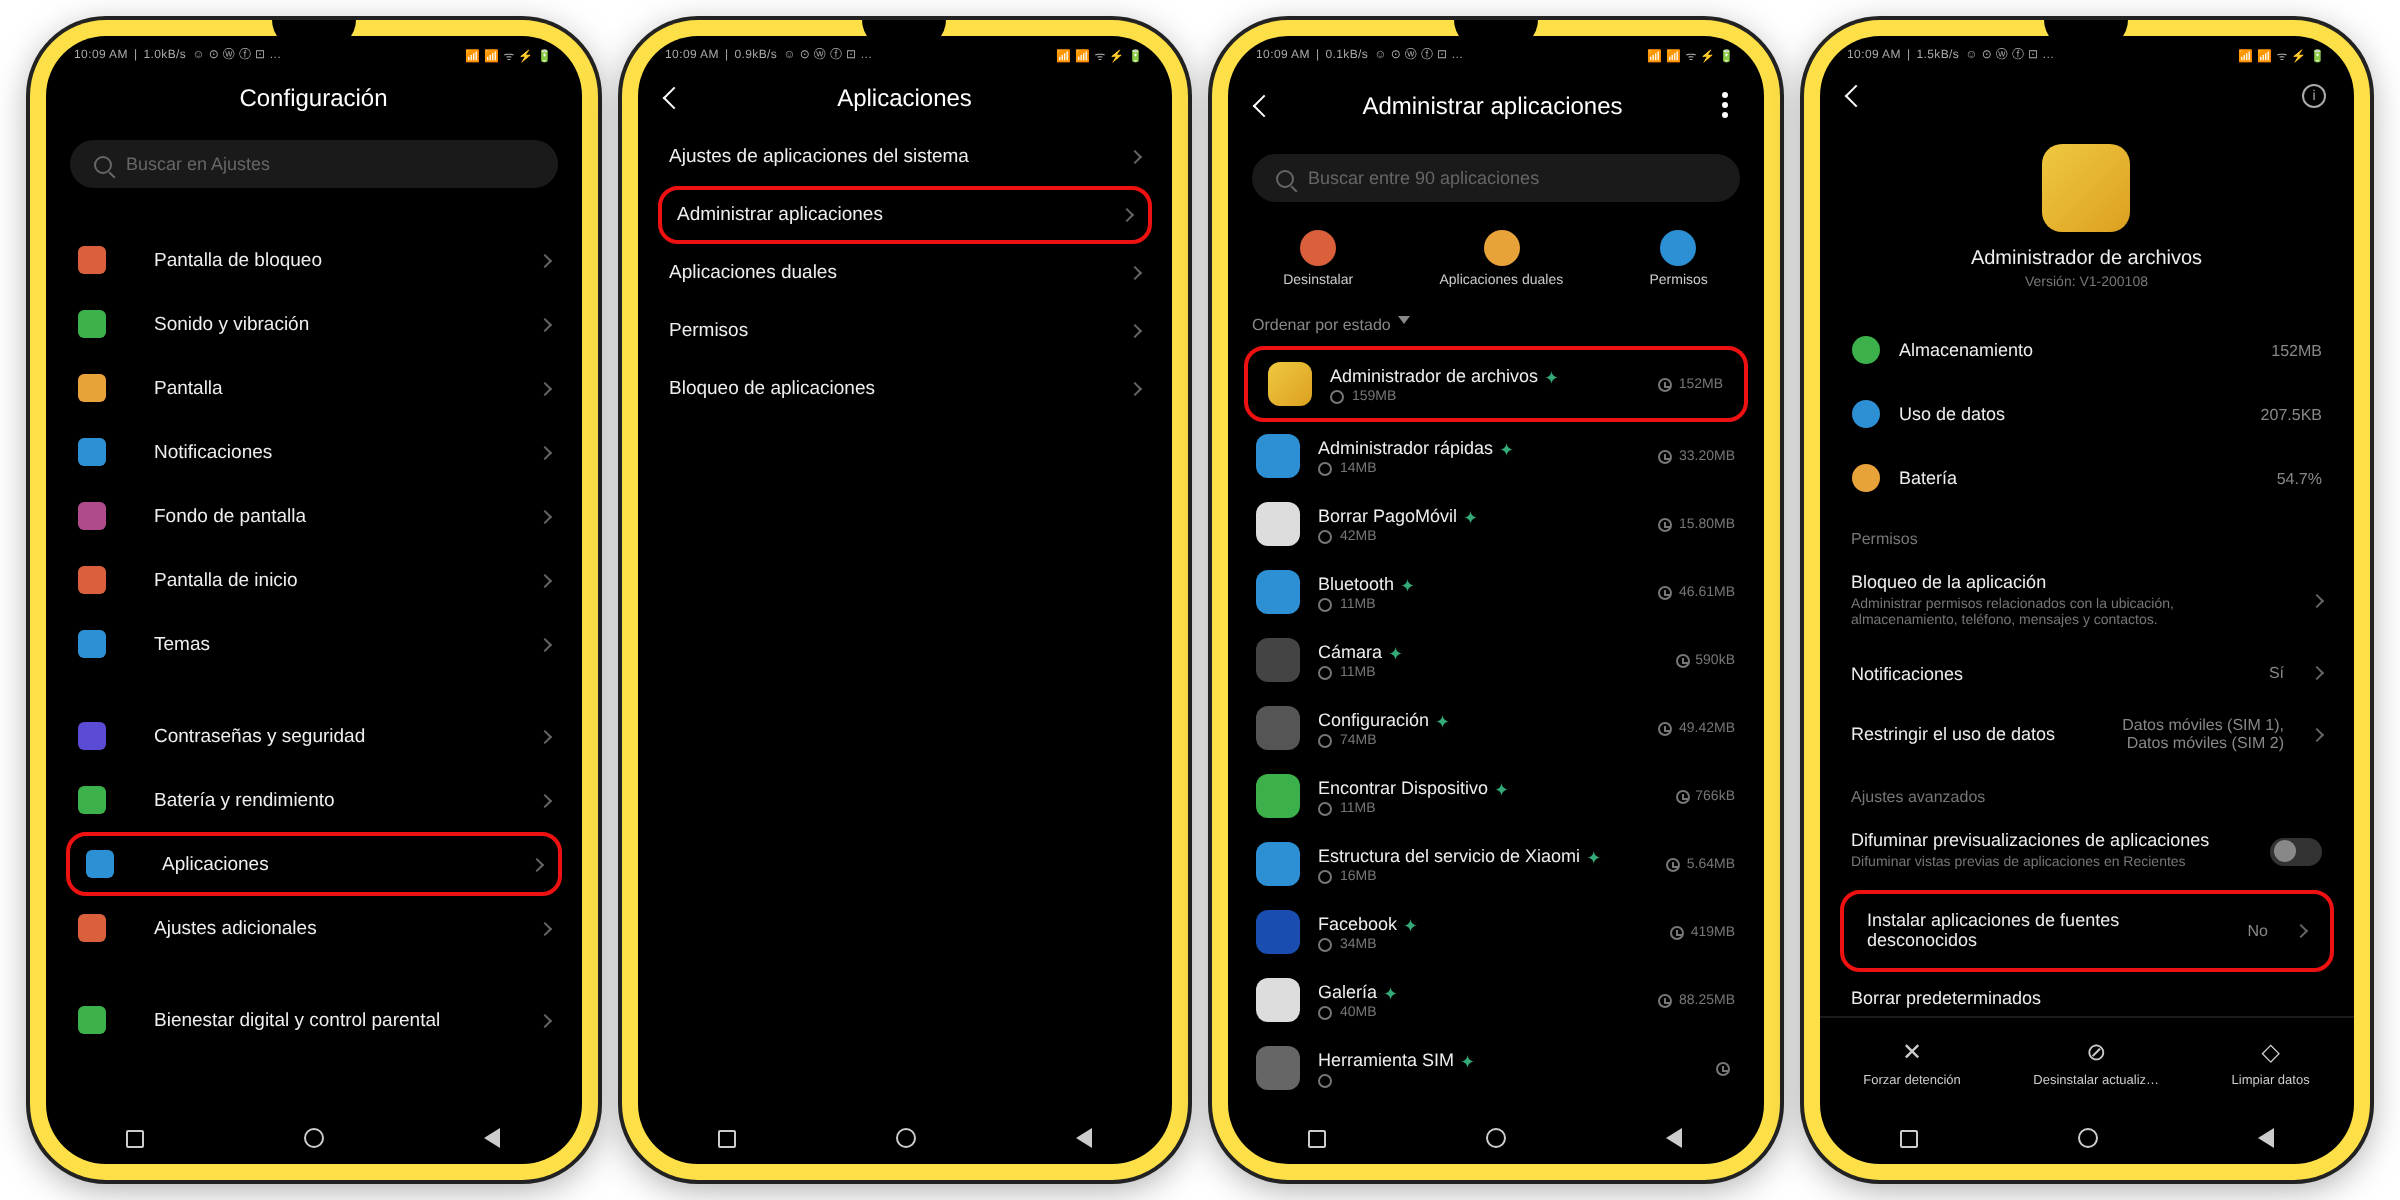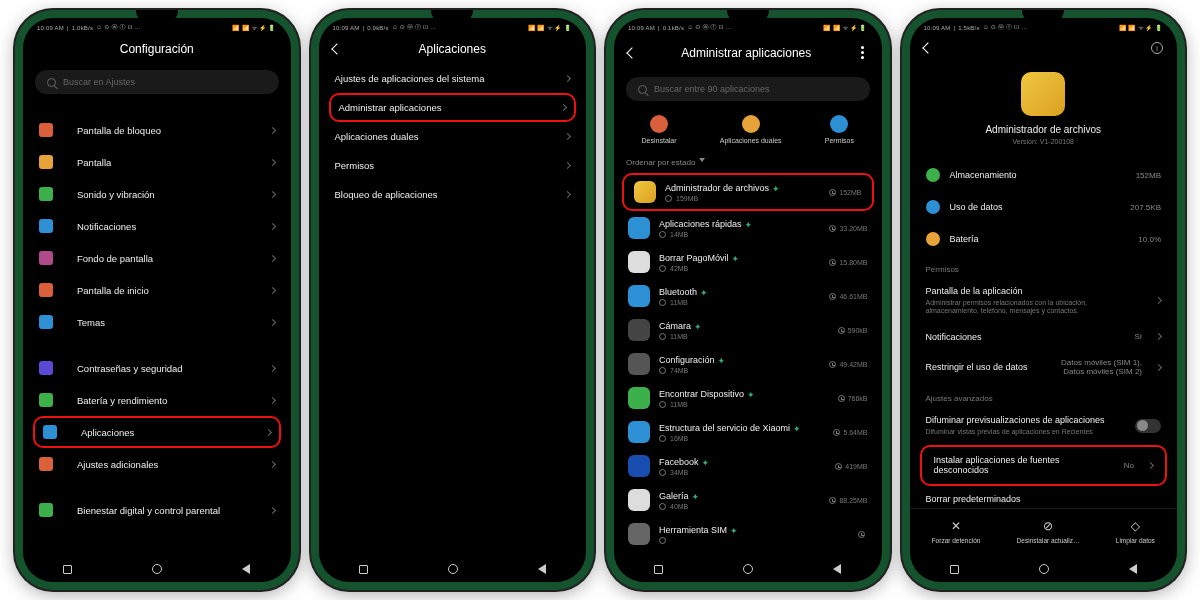--- a/index.html
+++ b/index.html
@@ -1,17 +1,17 @@
 <!DOCTYPE html>
 <html><head>
 <meta charset="utf-8">
 <style>
 *{margin:0;padding:0;box-sizing:border-box;font-family:-apple-system,"Helvetica Neue",Arial,sans-serif;-webkit-font-smoothing:antialiased}
 body{background:#fff;width:1200px;height:600px;display:flex;justify-content:space-between;padding:10px 15px;gap:12px}
-.phone{flex:1;background:#14532d;border-radius:38px;padding:8px;position:relative;box-shadow:0 0 0 2px #222,0 4px 18px rgba(0,0,0,.35)}
+.phone{flex:1;background:#fde047;border-radius:38px;padding:8px;position:relative;box-shadow:0 0 0 2px #222,0 4px 18px rgba(0,0,0,.35)}
 .screen{background:#000;border-radius:30px;height:100%;overflow:hidden;color:#fff;font-size:9px;position:relative;display:flex;flex-direction:column}
 .notch{position:absolute;top:0;left:50%;transform:translateX(-50%);width:42px;height:14px;background:#000;border-radius:0 0 18px 18px;z-index:3}
 .statusbar{display:flex;justify-content:space-between;align-items:center;padding:5px 14px 2px;font-size:6px;color:#aaa;letter-spacing:.2px}
 .statusbar .sl{display:flex;gap:3px;align-items:center}
 .statusbar .sr{display:flex;gap:2px;align-items:center}
 .titlebar{display:flex;align-items:center;padding:8px 14px;gap:10px;position:relative}
 .titlebar .back{width:8px;height:8px;border-left:1.5px solid #fff;border-bottom:1.5px solid #fff;transform:rotate(45deg)}
 .titlebar .ctitle{flex:1;text-align:center;font-size:12px;font-weight:500;color:#fff}
 .titlebar .more{display:flex;flex-direction:column;gap:2px;padding:4px}
 .titlebar .more span{width:3px;height:3px;border-radius:50%;background:#fff}
@@ -95,27 +95,27 @@
 </div>
 <div class="content">
 <div class="gap"></div>
 <div id="p1g1">
           <div class="row">
             <span class="ricon" style="background:#d9603a"></span>
             <span class="rlabel">Pantalla de bloqueo</span>
             <span class="rchev"></span>
           </div>
           <div class="row">
+            <span class="ricon" style="background:#3cb04a"></span>
+            <span class="rlabel">Sonido y vibración</span>
+            <span class="rchev"></span>
+          </div>
+          <div class="row">
             <span class="ricon" style="background:#e8a23a"></span>
             <span class="rlabel">Pantalla</span>
-            <span class="rchev"></span>
-          </div>
-          <div class="row">
-            <span class="ricon" style="background:#3cb04a"></span>
-            <span class="rlabel">Sonido y vibración</span>
             <span class="rchev"></span>
           </div>
           <div class="row">
             <span class="ricon" style="background:#2d8fd4"></span>
             <span class="rlabel">Notificaciones</span>
             <span class="rchev"></span>
           </div>
           <div class="row">
             <span class="ricon" style="background:#b04a8a"></span>
             <span class="rlabel">Fondo de pantalla</span>
@@ -293,21 +293,21 @@
               <span class="clockicon"></span>
               <span>152MB</span>
             </div>
 </div>
 </div>
 <div id="p3apps">
           <div class="approw">
             <span class="aicon" style="background:#2d8fd4"></span>
             <div class="ainfo">
               <div class="aname">
-                <span>Aplicaciones rápidas</span>
+                <span>Administrador rápidas</span>
                 <span class="dbadge">✦</span>
               </div>
               <div class="asub">
                 <span class="diskicon"></span>
                 <span>14MB</span>
               </div>
             </div>
             <div class="asz">
               <span class="clockicon"></span>
               <span>33.20MB</span>
@@ -508,27 +508,27 @@
             <span class="sval">152MB</span>
           </div>
           <div class="statrow">
             <span class="sicon2" style="background:#2d8fd4"></span>
             <span class="sname">Uso de datos</span>
             <span class="sval">207.5KB</span>
           </div>
           <div class="statrow">
             <span class="sicon2" style="background:#e8a23a"></span>
             <span class="sname">Batería</span>
-            <span class="sval">10.0%</span>
+            <span class="sval">54.7%</span>
           </div>
         </div>
 <div class="sect">Permisos</div>
 <div class="mrow">
 <div class="ml">
-            <div class="mt">Pantalla de la aplicación</div>
+            <div class="mt">Bloqueo de la aplicación</div>
             <div class="ms">Administrar permisos relacionados con la ubicación, almacenamiento, teléfono, mensajes y contactos.</div>
           </div>
 <span class="mchev"></span>
 </div>
 <div class="mrow">
 <div class="ml">
             <div class="mt">Notificaciones</div>
           </div>
 <span class="mv">Sí</span>
 <span class="mchev"></span>

